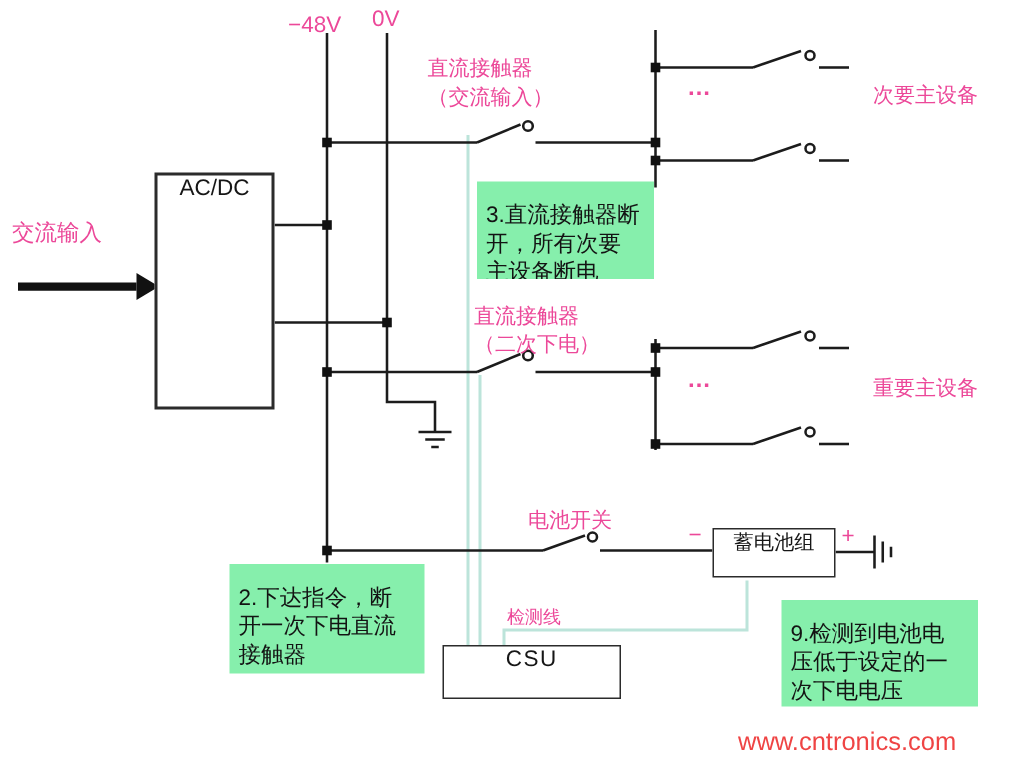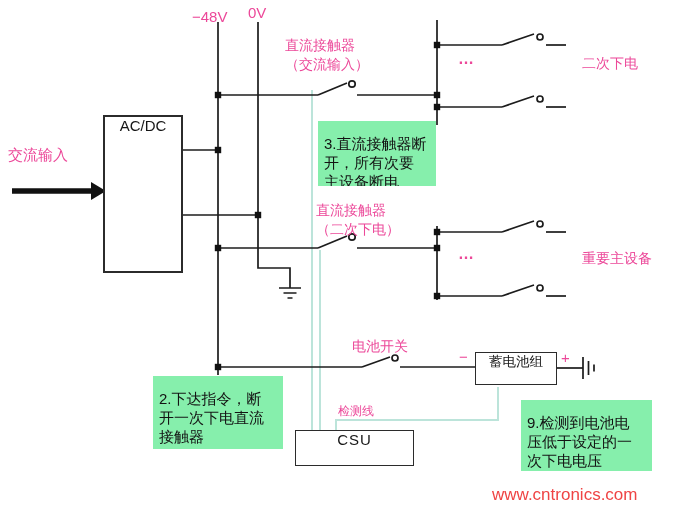--- a/index.html
+++ b/index.html
@@ -112,21 +112,21 @@
     <div>（交流输入）</div>
   </div>
 
   <div class="callout" style="left:318px;top:121px;width:118px;height:65px">3.直流接触器断开，所有次要主设备断电</div>
 
   <div class="lbl two-line" style="left:316px;top:201px;font-size:14px;line-height:19px">
     <div>直流接触器</div>
     <div>（二次下电）</div>
   </div>
 
-  <div class="lbl" style="left:582px;top:55px;font-size:14px">二次下电</div>
+  <div class="lbl" style="left:582px;top:55px;font-size:14px">次要主设备</div>
   <div class="lbl" style="left:582px;top:250px;font-size:14px">重要主设备</div>
 
   <div class="lbl" style="left:458px;top:50px;font-size:16px;font-weight:bold;letter-spacing:2px">…</div>
   <div class="lbl" style="left:458px;top:245px;font-size:16px;font-weight:bold;letter-spacing:2px">…</div>
 
   <div class="lbl" style="left:352px;top:338px;font-size:14px">电池开关</div>
 
   <div class="box" style="left:475px;top:352px;width:82px;height:33px">
     <span style="font-size:13.5px">蓄电池组</span>
   </div>

